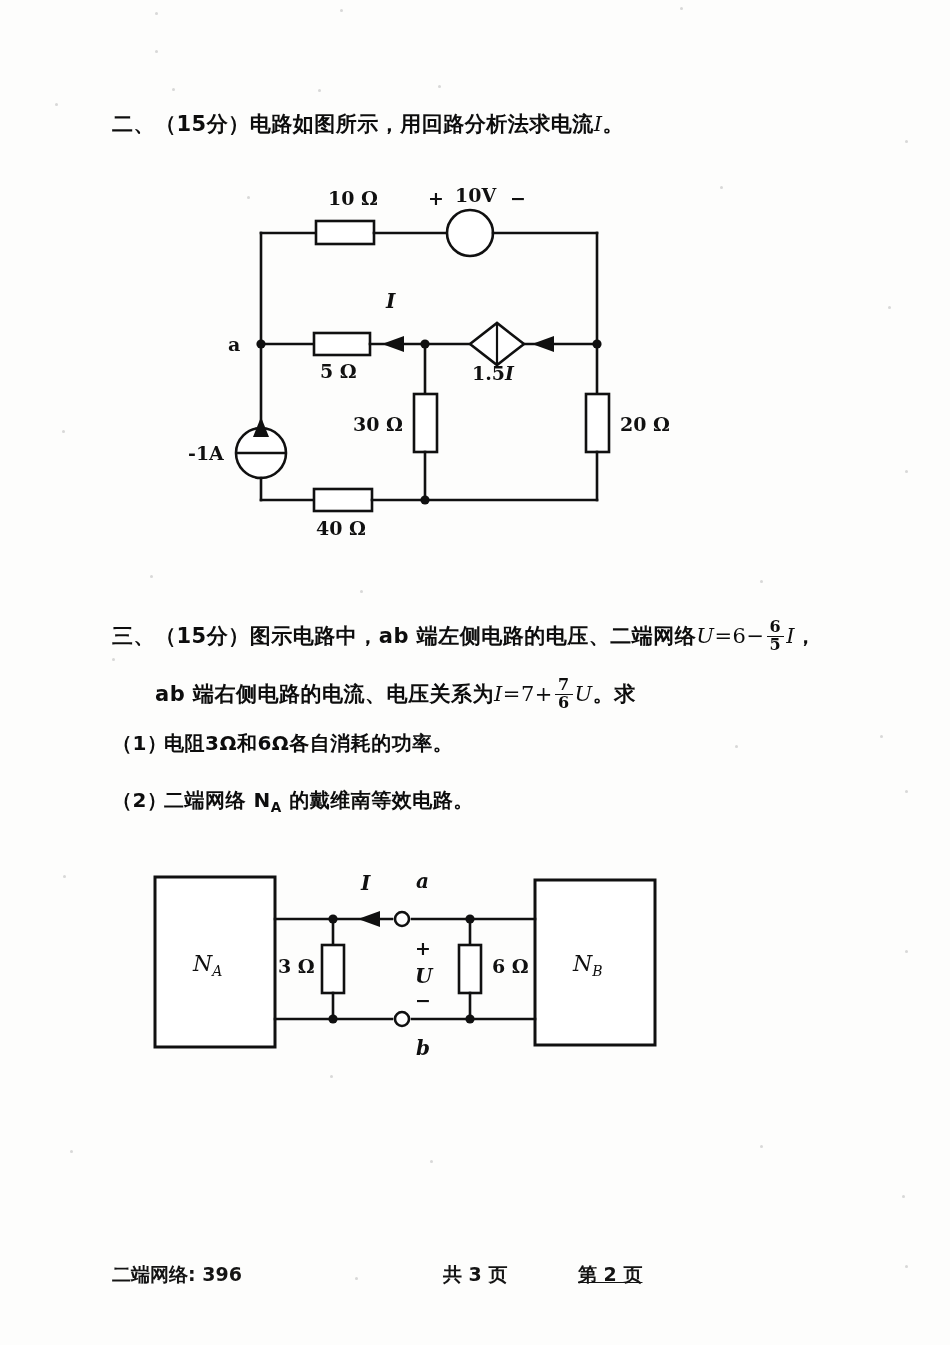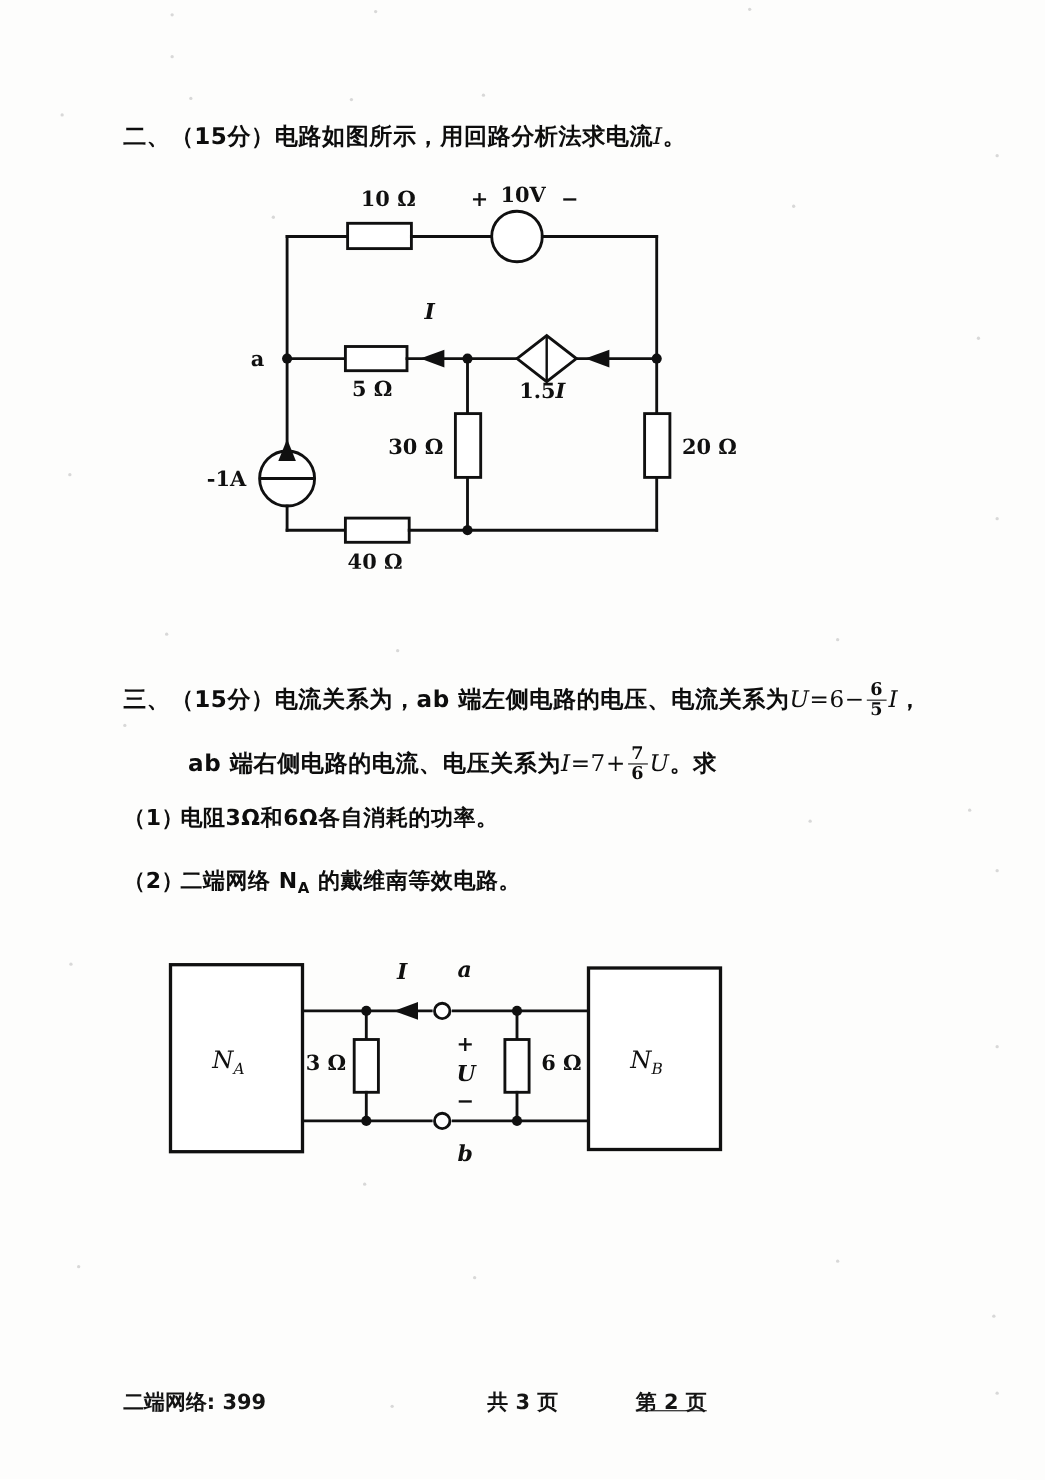--- a/index.html
+++ b/index.html
@@ -35,21 +35,21 @@
   .q-line {
     position: absolute;
     font-weight: bold;
     font-size: 21px;
     letter-spacing: .5px;
     white-space: nowrap;
     color: #0d0d0d;
   }
   .q2-head { left: 112px; top: 110px; }
   .q3-head { left: 112px; top: 620px; }
-  .q3-line2 { left: 155px; top: 678px; margin-left: 16px; }
+  .q3-line2 { left: 155px; top: 678px; }
   .sub-item { left: 112px; font-size: 20px; font-weight: bold; }
   .sub1 { top: 730px; }
   .sub2 { top: 787px; }
   .sub-num { display: inline-block; width: 52px; }
 
   
   .math {
     font-family: "DejaVu Serif", "Liberation Serif", serif;
     font-style: italic;
     font-weight: normal;
@@ -76,21 +76,21 @@
   .frac .num { display: block; padding: 0 3px; }
   .frac .den { display: block; padding: 0 3px; border-top: 1.3px solid #111; }
 
   .sub-script {
     font-size: .68em;
     vertical-align: sub;
     font-style: normal;
   }
 
   .fig { position: absolute; }
-  #fig-1 { left: 150px; top: 157px; }
+  #fig-1 { left: 150px; top: 175px; }
   #fig-2 { left: 130px; top: 855px; }
 
   .footer {
     position: absolute;
     top: 1262px;
     font-size: 19px;
     font-weight: bold;
     color: #141414;
     white-space: nowrap;
   }
@@ -220,21 +220,21 @@
       <text class="lbl" x="322" y="205"><tspan>1.5</tspan><tspan font-style="italic">I</tspan></text>
 
       <text class="lbl" x="203" y="256">30 Ω</text>
       <text class="lbl" x="470" y="256">20 Ω</text>
       <text class="lbl" x="166" y="360">40 Ω</text>
       <text class="lbl" x="38" y="285">-1A</text>
     </svg>
   </div>
 
   <div class="q-line q3-head">
-    <span>三、</span><span>（15分）</span><span>电流关系为，ab 端左侧电路的电压、电流关系为</span><span class="math">U</span><span class="mathup">=</span><span class="mathup">6</span><span class="mathup">−</span><span class="frac"><span class="num">6</span><span class="den">5</span></span><span class="math">I</span><span>，</span>
+    <span>三、</span><span>（15分）</span><span>图示电路中，ab 端左侧电路的电压、二端网络</span><span class="math">U</span><span class="mathup">=</span><span class="mathup">6</span><span class="mathup">−</span><span class="frac"><span class="num">6</span><span class="den">5</span></span><span class="math">I</span><span>，</span>
   </div>
 
   <div class="q-line q3-line2">
     <span>ab 端右侧电路的电流、电压关系为</span><span class="math">I</span><span class="mathup">=</span><span class="mathup">7</span><span class="mathup">+</span><span class="frac"><span class="num">7</span><span class="den">6</span></span><span class="math">U</span><span>。求</span>
   </div>
 
   <div class="q-line sub-item sub1">
     <span class="sub-num">（1）</span><span>电阻3Ω和6Ω各自消耗的功率。</span>
   </div>
 
@@ -292,18 +292,18 @@
       <text class="lbl-i" x="286" y="200">b</text>
 
       <text class="lbl" x="285" y="100">+</text>
       <text class="lbl-i" x="285" y="128">U</text>
       <text class="lbl" x="285" y="152">−</text>
     </svg>
   </div>
 
   <div class="footer footer-left">
     <span>二端网络:</span>
-    <span>399</span>
+    <span>396</span>
   </div>
   <div class="footer footer-mid">共 3 页</div>
   <div class="footer footer-right">第 2 页</div>
 
 </div>
 
 </body></html>

